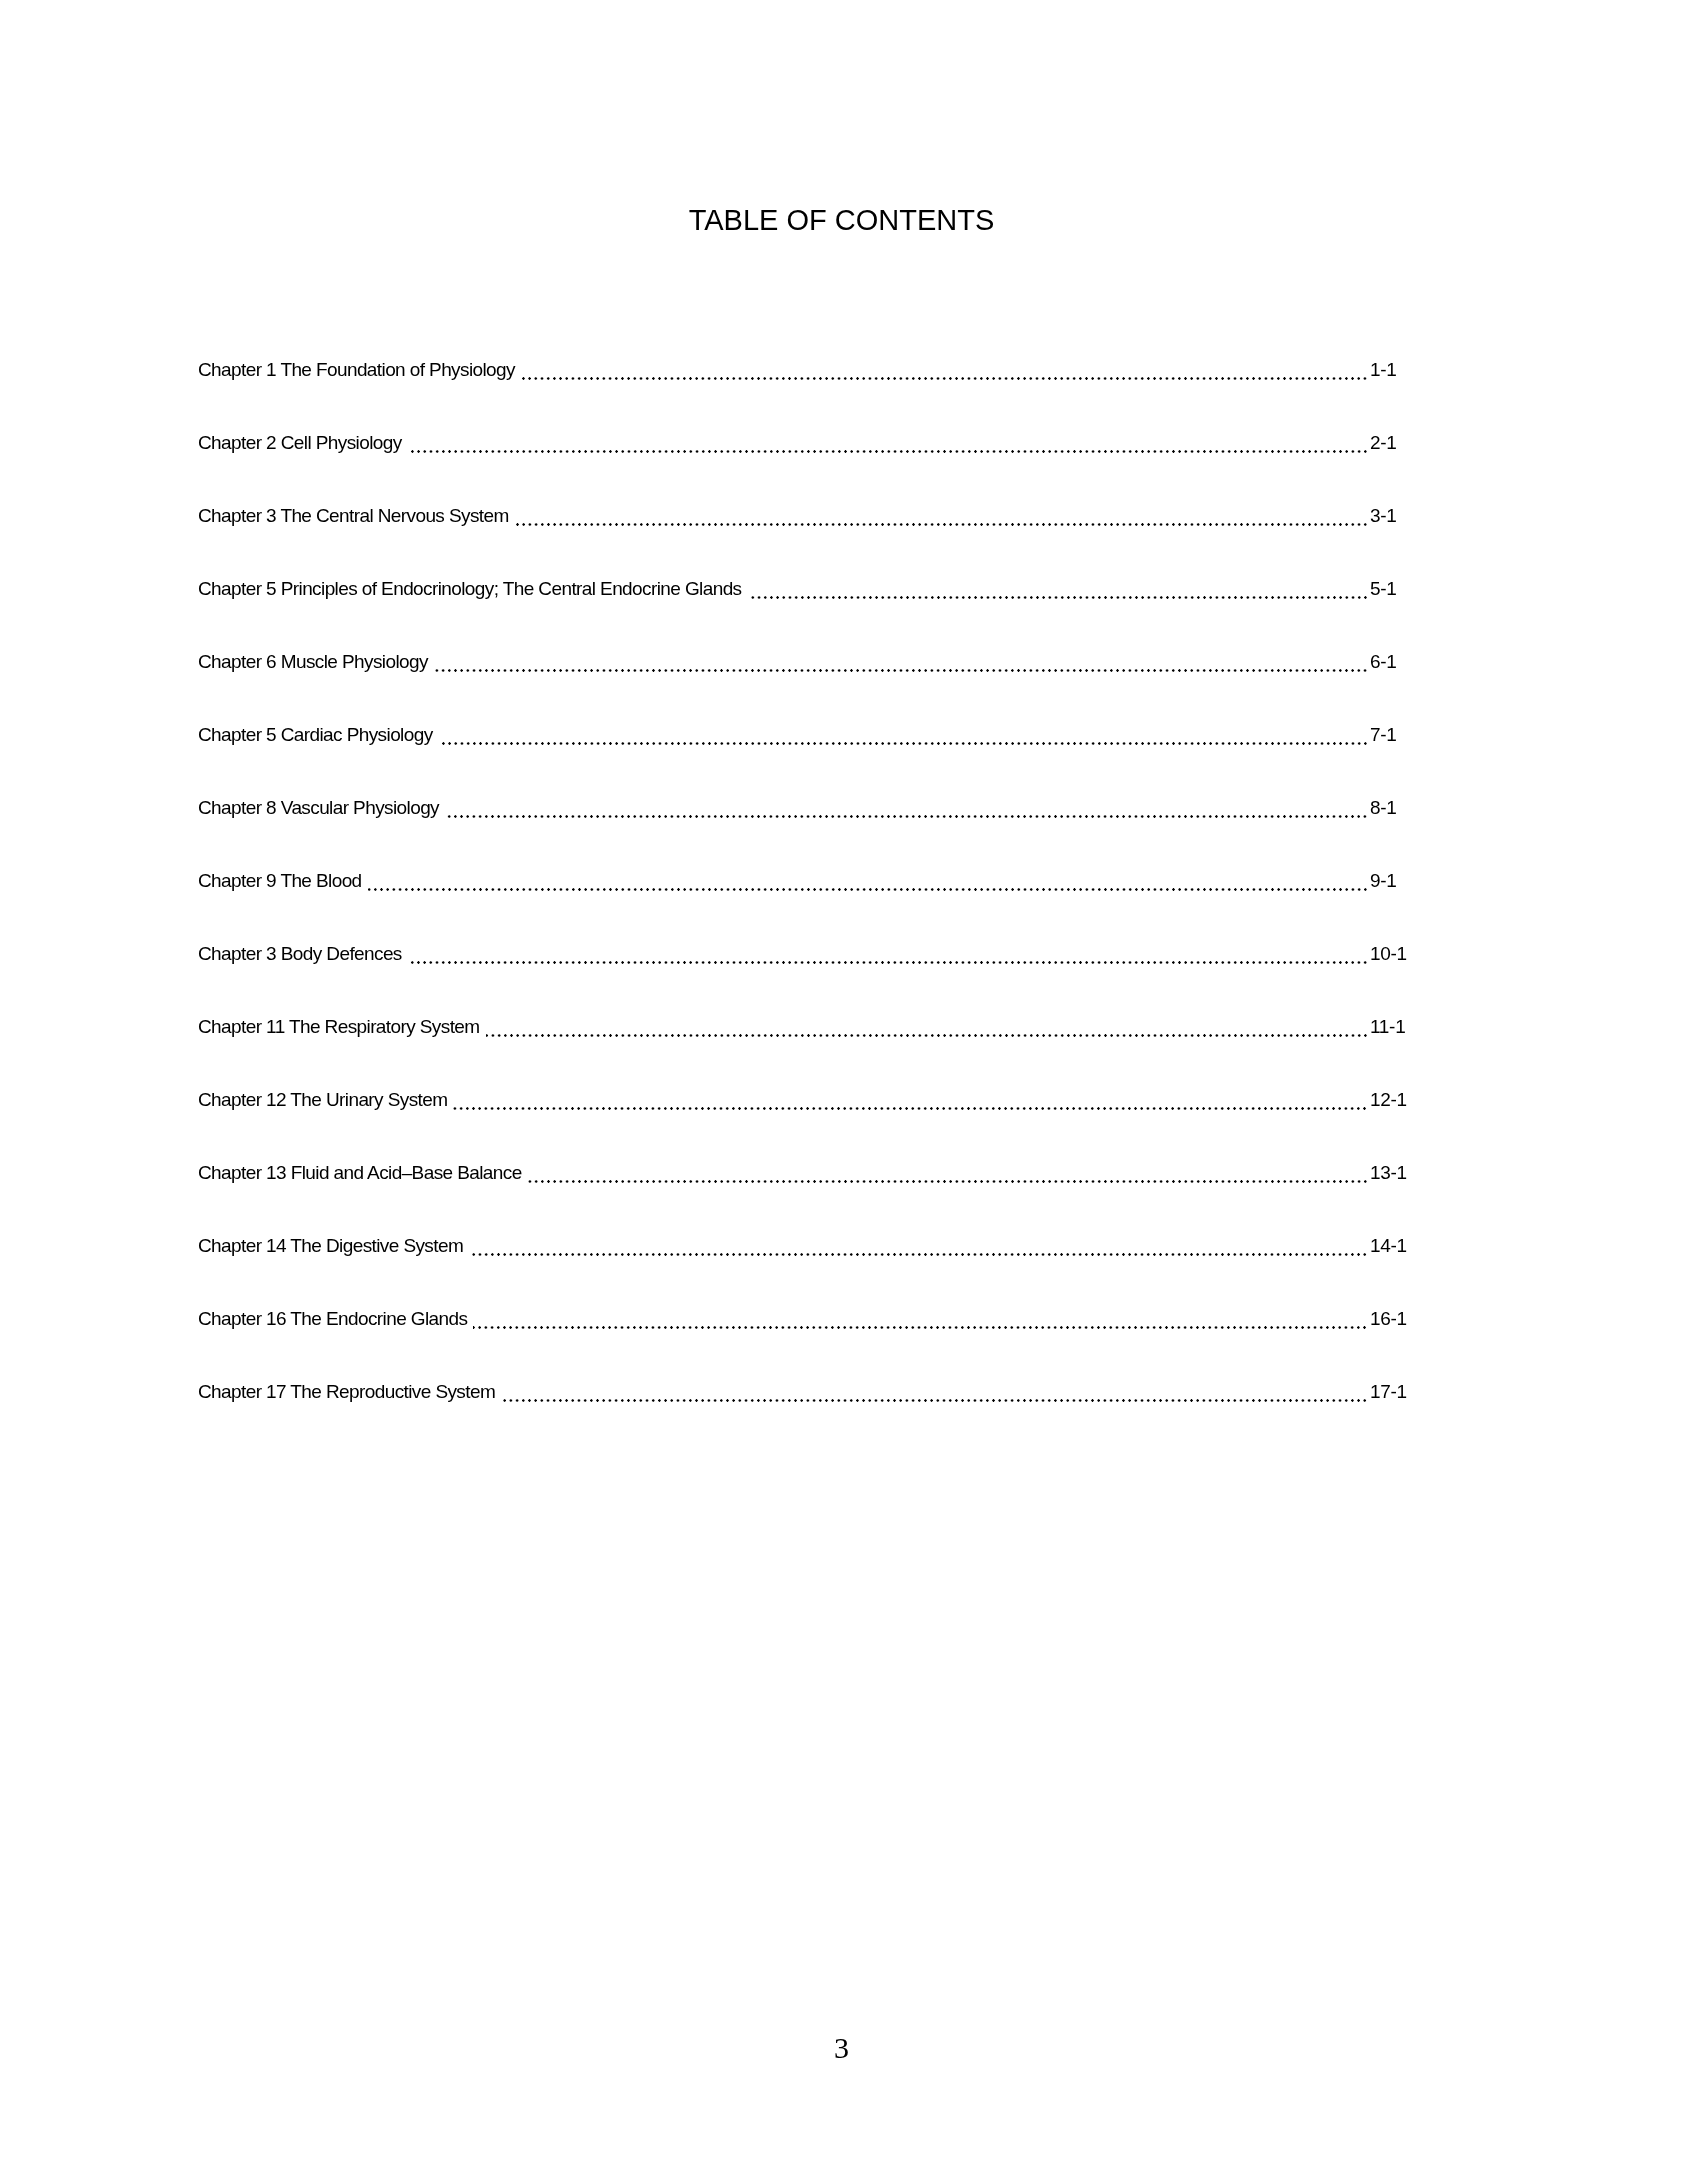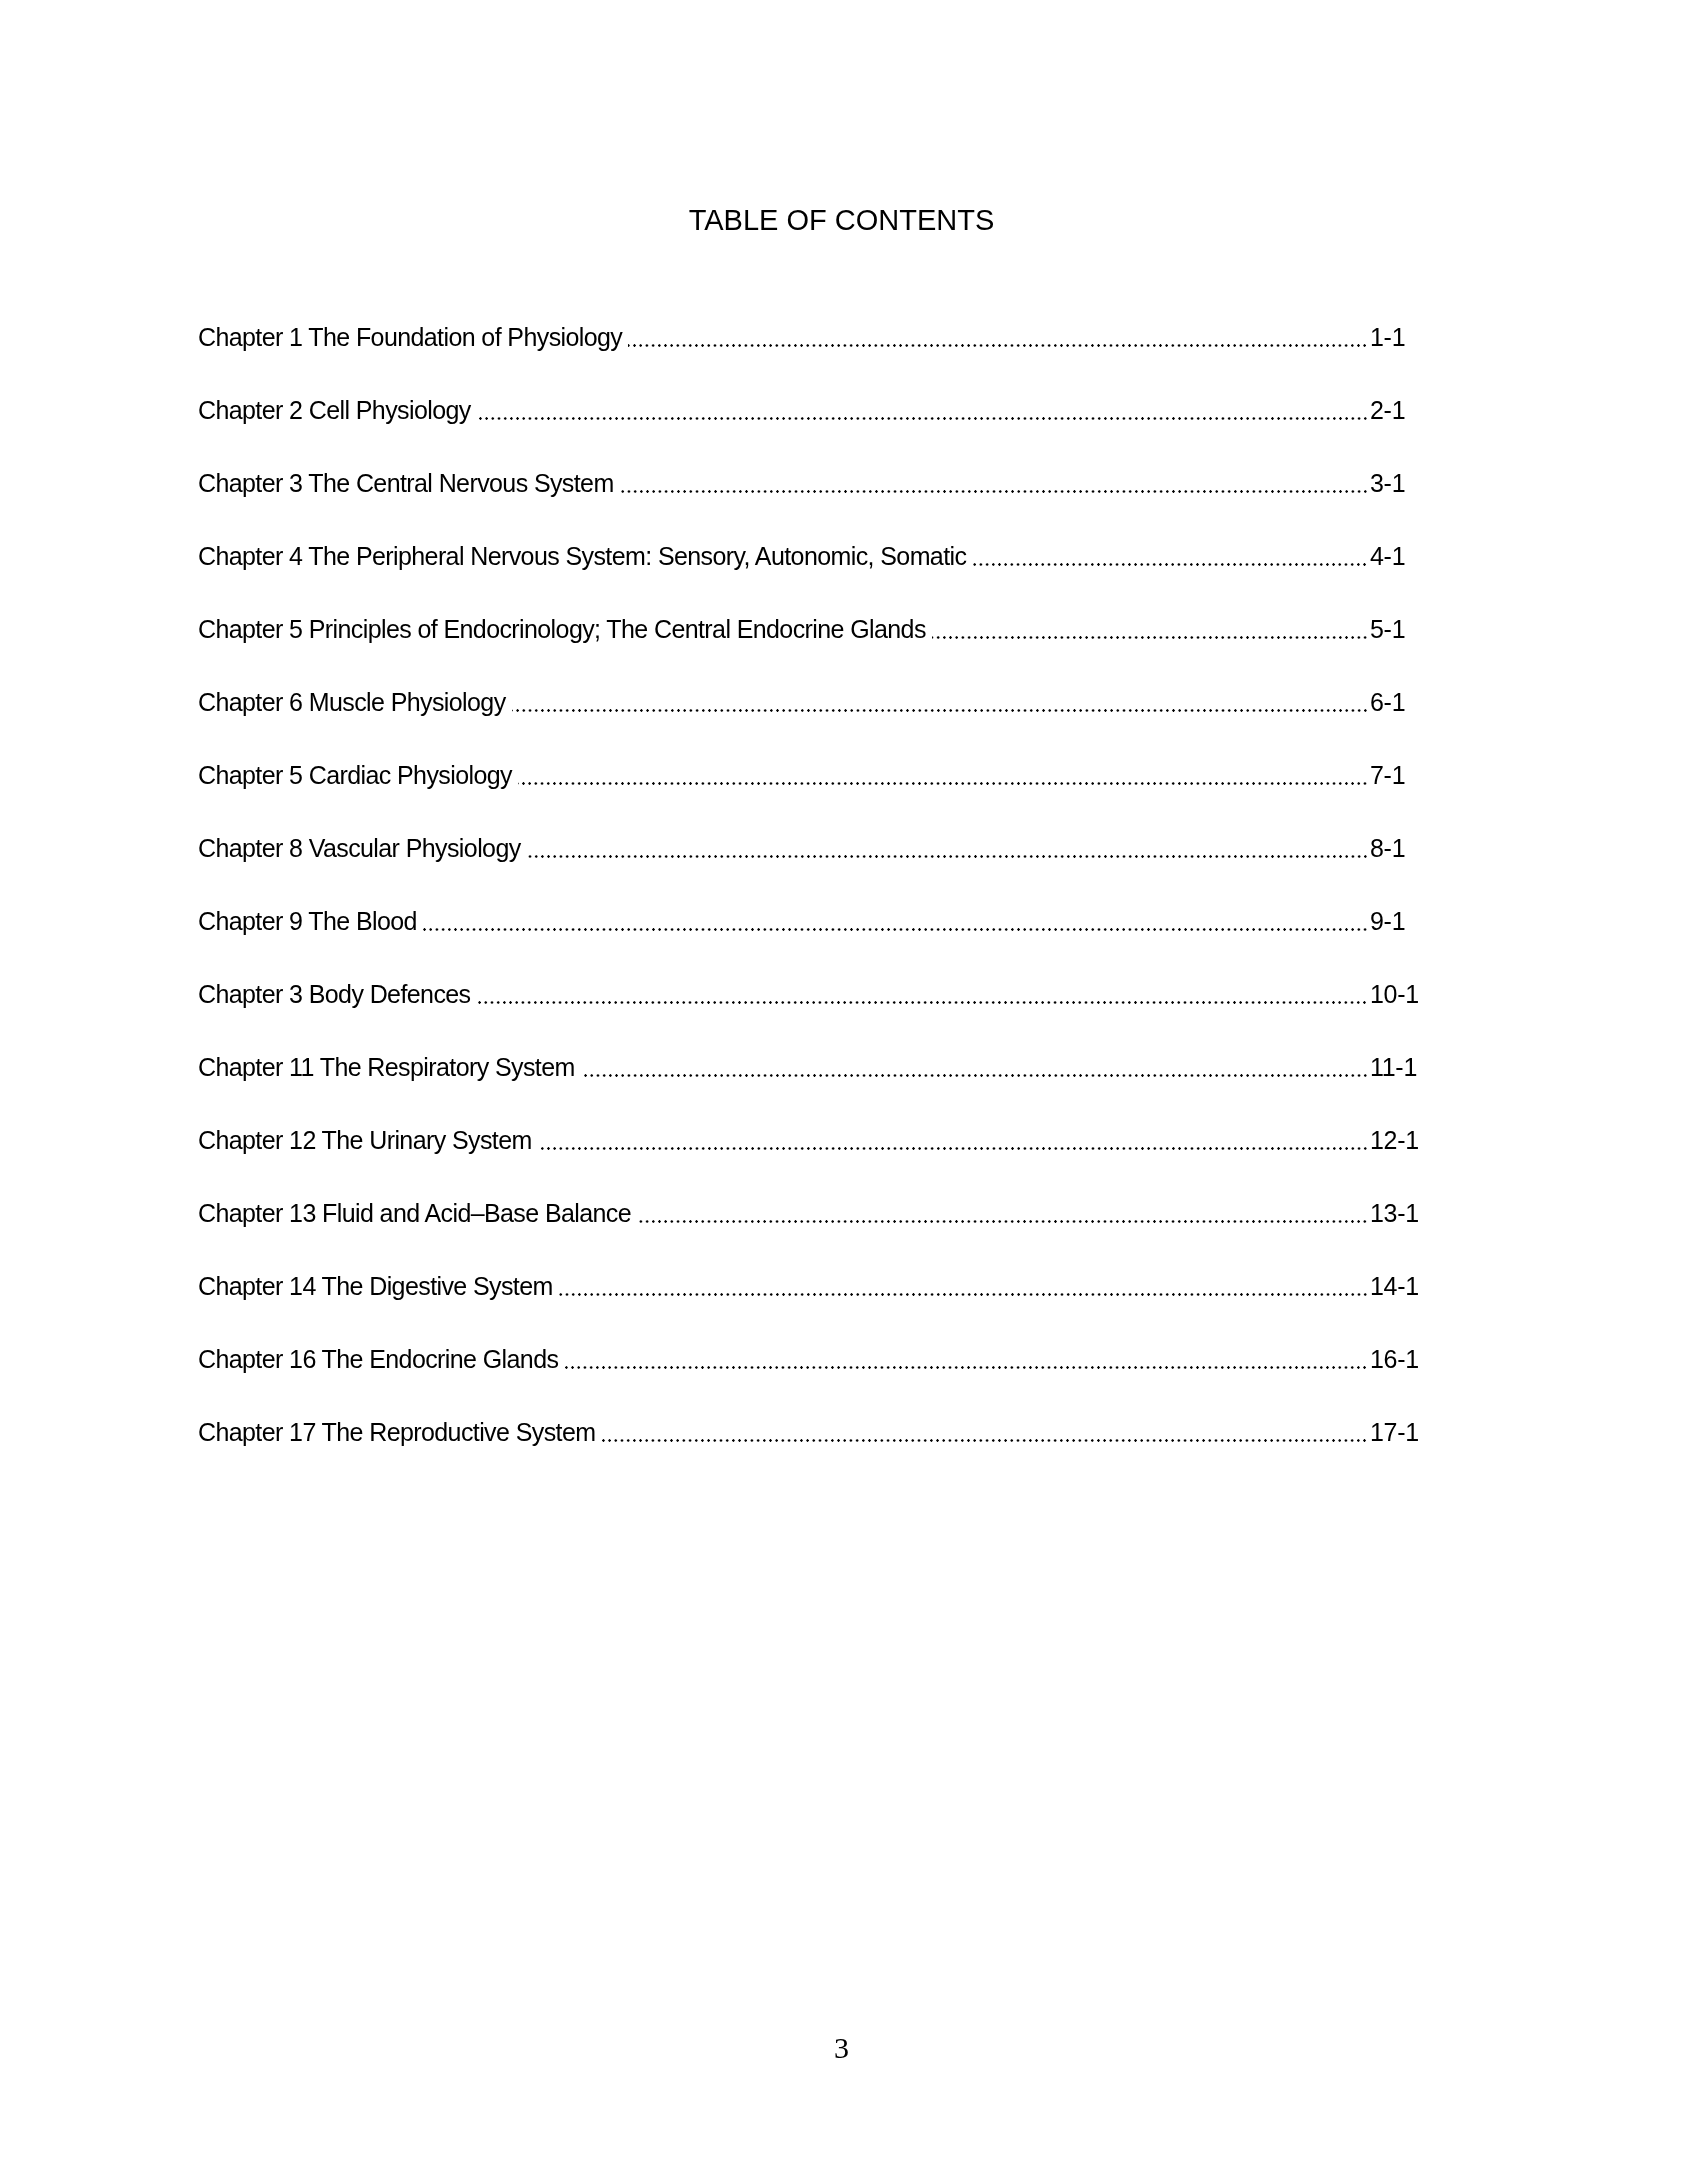--- a/index.html
+++ b/index.html
@@ -39,24 +39,24 @@
       position: absolute;
       left: 198px;
       top: 317px;
       width: 1228px;
       margin: 0;
       padding: 0;
       list-style: none;
     }
     .toc-entry {
       display: flex;
-      align-items: flex-start;
+      align-items: flex-end;
       height: 73px;
       line-height: 40px;
-      font-size: 25px;
+      font-size: 19px;
       white-space: nowrap;
       text-decoration: none;
       color: #000;
       cursor: pointer;
     }
     .toc-label {
       flex: 0 0 auto;
       letter-spacing: -0.6px;
       transform-origin: left center;
     }
@@ -112,25 +112,20 @@
       <span class="toc-label">Chapter 2 Cell Physiology</span>
       <span class="toc-leader"></span>
       <span class="toc-page">2-1</span>
     </li>
     <li class="toc-entry">
       <span class="toc-label">Chapter 3 The Central Nervous System</span>
       <span class="toc-leader"></span>
       <span class="toc-page">3-1</span>
     </li>
     <li class="toc-entry">
-      <span class="toc-label">Chapter 4 The Peripheral Nervous System: Sensory, Autonomic, Somatic</span>
-      <span class="toc-leader"></span>
-      <span class="toc-page">4-1</span>
-    </li>
-    <li class="toc-entry">
       <span class="toc-label">Chapter 5 Principles of Endocrinology; The Central Endocrine Glands</span>
       <span class="toc-leader"></span>
       <span class="toc-page">5-1</span>
     </li>
     <li class="toc-entry">
       <span class="toc-label">Chapter 6 Muscle Physiology</span>
       <span class="toc-leader"></span>
       <span class="toc-page">6-1</span>
     </li>
     <li class="toc-entry">

